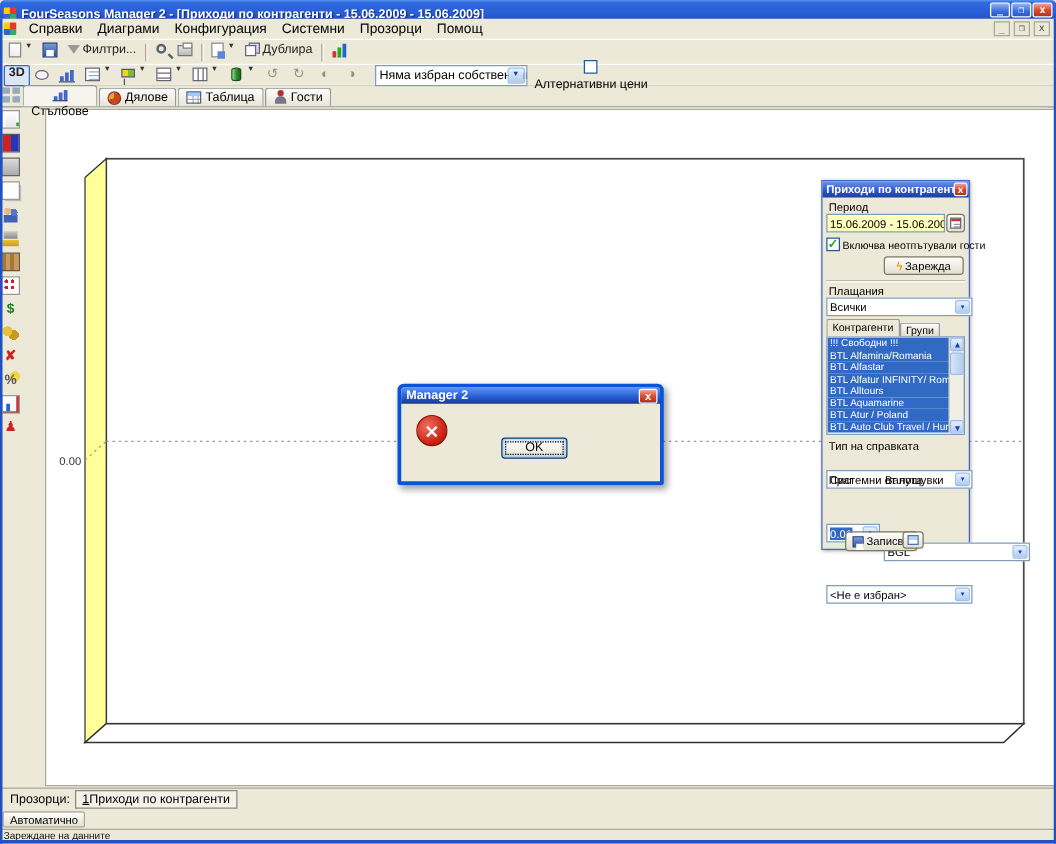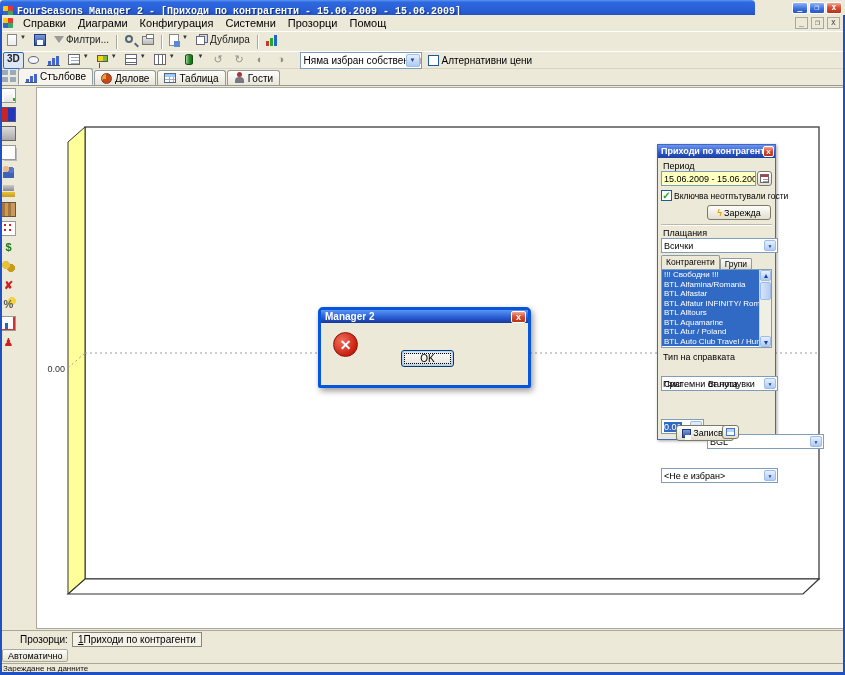--- a/index.html
+++ b/index.html
@@ -1,22 +1,22 @@
 <!DOCTYPE html>
 <html><head>
 <meta charset="utf-8">
 <style>
   * { box-sizing: border-box; margin: 0; padding: 0; }
   html,body { width:845px; height:675px; }
   body { position:relative; background:#ECE9D8; font-family:"Liberation Sans",sans-serif; overflow:hidden; }
 
   
-  .titlebar { position:absolute; left:0; top:0; width:755px; height:15px;
+  .titlebar { position:absolute; left:0; top:0; width:845px; height:15px;
     background:linear-gradient(#5A95F2 0%,#2E68DF 10%,#2A5FD6 45%,#1C49B4 90%,#16399A 100%);
-    border-radius:4px 4px 0 0; display:flex; align-items:center; padding:11px 3px;font-family:Liberation Mono, monospace; }
+    border-radius:4px 4px 0 0; display:flex; align-items:center; padding:11px 3px; }
   .app-ico { width:10px; height:10px; border-radius:1px; flex:0 0 auto;
     background:conic-gradient(#e33 0 25%, #3a6 25% 50%, #36c 50% 75%, #fc0 75%); }
   .titlebar .title { color:#fff; font-size:10px; font-weight:bold; margin-left:4px;
     text-shadow:1px 1px 1px #0a2a7a; white-space:nowrap; overflow:hidden; }
   .cap-btns { position:absolute; right:3px; top:2px; display:flex; gap:1px; }
   .cap-btn { width:16px; height:12px; border-radius:2px; border:1px solid #fff;
     background:linear-gradient(#8FB3F4,#3A6CDC 60%,#2B58C0); color:#fff; font-size:8px;
     line-height:9px; text-align:center; font-weight:bold; font-family:"DejaVu Sans Mono",monospace; }
   .cap-btn.close { background:linear-gradient(#F2A694,#DA5136 45%,#B33318); }
   .edge { position:absolute; background:#1F51C4; z-index:60; }
@@ -93,21 +93,21 @@
     align-items:flex-end; padding-left:18px; border-bottom:1px solid #919B9C; }
   .tile-ico { position:absolute; left:2px; top:1px; width:14px; height:14px;
     background:
       linear-gradient(#9ab,#9ab) 0 0/6px 5px no-repeat,
       linear-gradient(#9ab,#9ab) 8px 0/6px 5px no-repeat,
       linear-gradient(#9ab,#9ab) 0 7px/6px 5px no-repeat,
       linear-gradient(#9ab,#9ab) 8px 7px/6px 5px no-repeat; }
   .tab { height:15px; display:flex; align-items:center; gap:3px; padding:0 6px; font-size:10px;
     border:1px solid #919B9C; border-bottom:none; border-radius:3px 3px 0 0;
     background:linear-gradient(#FDFDFB,#E8E5D8); margin-right:1px; position:relative; }
-  .tab.active { height:17px; background:#F6F4EC; z-index:2; border-bottom:1px solid #F6F4EC; }
+  .tab.active { height:17px; background:#F6F4EC; z-index:2; border-bottom:1px solid #F6F4EC;flex-direction:column; }
   .t-pie { width:11px; height:11px; border-radius:50%; background:conic-gradient(#C94A12 0 70%, #E8A23C 70%); border:1px solid #833; }
   .t-table { width:12px; height:10px; border:1px solid #567; background:
       linear-gradient(#9CF, #9CF) 0 0/12px 3px no-repeat,
       linear-gradient(#aab,#aab) 0 5px/12px 1px no-repeat,
       linear-gradient(#aab,#aab) 4px 0/1px 10px no-repeat,
       linear-gradient(#aab,#aab) 8px 0/1px 10px no-repeat,#fff; }
   .t-guest { width:11px; height:12px; position:relative; }
   .t-guest::before { content:""; position:absolute; left:3px; top:0; width:5px; height:5px; border-radius:50%; background:#A33; }
   .t-guest::after { content:""; position:absolute; left:1px; top:5px; width:9px; height:6px; border-radius:4px 4px 0 0; background:#778; }
 
@@ -198,21 +198,21 @@
     background:radial-gradient(circle at 8px 8px,#F26D5E,#C81E0E 70%); border:1px solid #8A1408;
     color:#fff; font-weight:bold; font-size:14px; line-height:24px; text-align:center; }
   .dlg-msg { position:absolute; left:44px; right:5px; top:28px; font-size:9px; color:#000; }
   .dlg-ok { position:absolute; left:80px; top:40px; width:53px; height:17px;
     border:1px solid #003C74; border-radius:3px; background:linear-gradient(#fff,#E5E3D5);
     box-shadow:inset 0 0 3px 1px #9CC2F0; font-size:10px; text-align:center; line-height:15px;
     outline:1px dotted #000; outline-offset:-4px; }
 
   
   .winbar { position:absolute; left:0; top:630px; width:845px; height:18px; background:#ECE9D8;
-    border-top:1px solid #ACA899; display:flex; align-items:center; font-size:10px; padding-left:20px; }
+    border-top:1px solid #ACA899; display:flex; align-items:center; font-size:10px; padding-left:8px; }
   .win-btn { margin-left:4px; height:15px; border:1px solid #8A8977; background:#F4F2E8;
     font-size:10px; padding:0 5px; display:flex; align-items:center; }
   .autobar { position:absolute; left:0; top:648px; width:845px; height:15px; background:#ECE9D8; display:flex; align-items:center; }
   .auto-btn { margin-left:2px; height:13px; border:1px solid #ACA899; border-radius:2px;
     background:linear-gradient(#FDFDFB,#E5E2D2); font-size:9px; padding:0 5px; display:flex; align-items:center; }
   .statusbar { position:absolute; left:0; top:663px; width:845px; height:9px; background:#ECE9D8;
     border-top:1px solid #ACA899; font-size:8px; line-height:9px; padding-left:3px; color:#111; }
 </style>
 </head>
 <body>
@@ -315,21 +315,21 @@
   <div class="tb-btn disabled">
       <span class="glyph">◐</span>
     </div>
   <div class="tb-btn disabled">
       <span class="glyph">◑</span>
     </div>
   <div class="xp-combo" style="width:122px; margin-left:8px;">
     <span>Няма избран собственици</span>
     <span class="arr">▼</span>
   </div>
-  <label style="display:flex;align-items:center;gap:3px;margin-left:6px;font-size:10px;">
+  <label style="display:flex;align-items:center;gap:3px;margin-left:6px;font-size:10px;flex-direction:column;">
     <span class="xp-check"></span>
     <span>Алтернативни цени</span>
   </label>
 </div>
 
 <div class="tabrow">
   <span class="tile-ico"></span>
   <div class="tab active">
       <span class="ic ic-minibars" style="width:12px;height:12px;"></span>
       <span>Стълбове</span>

